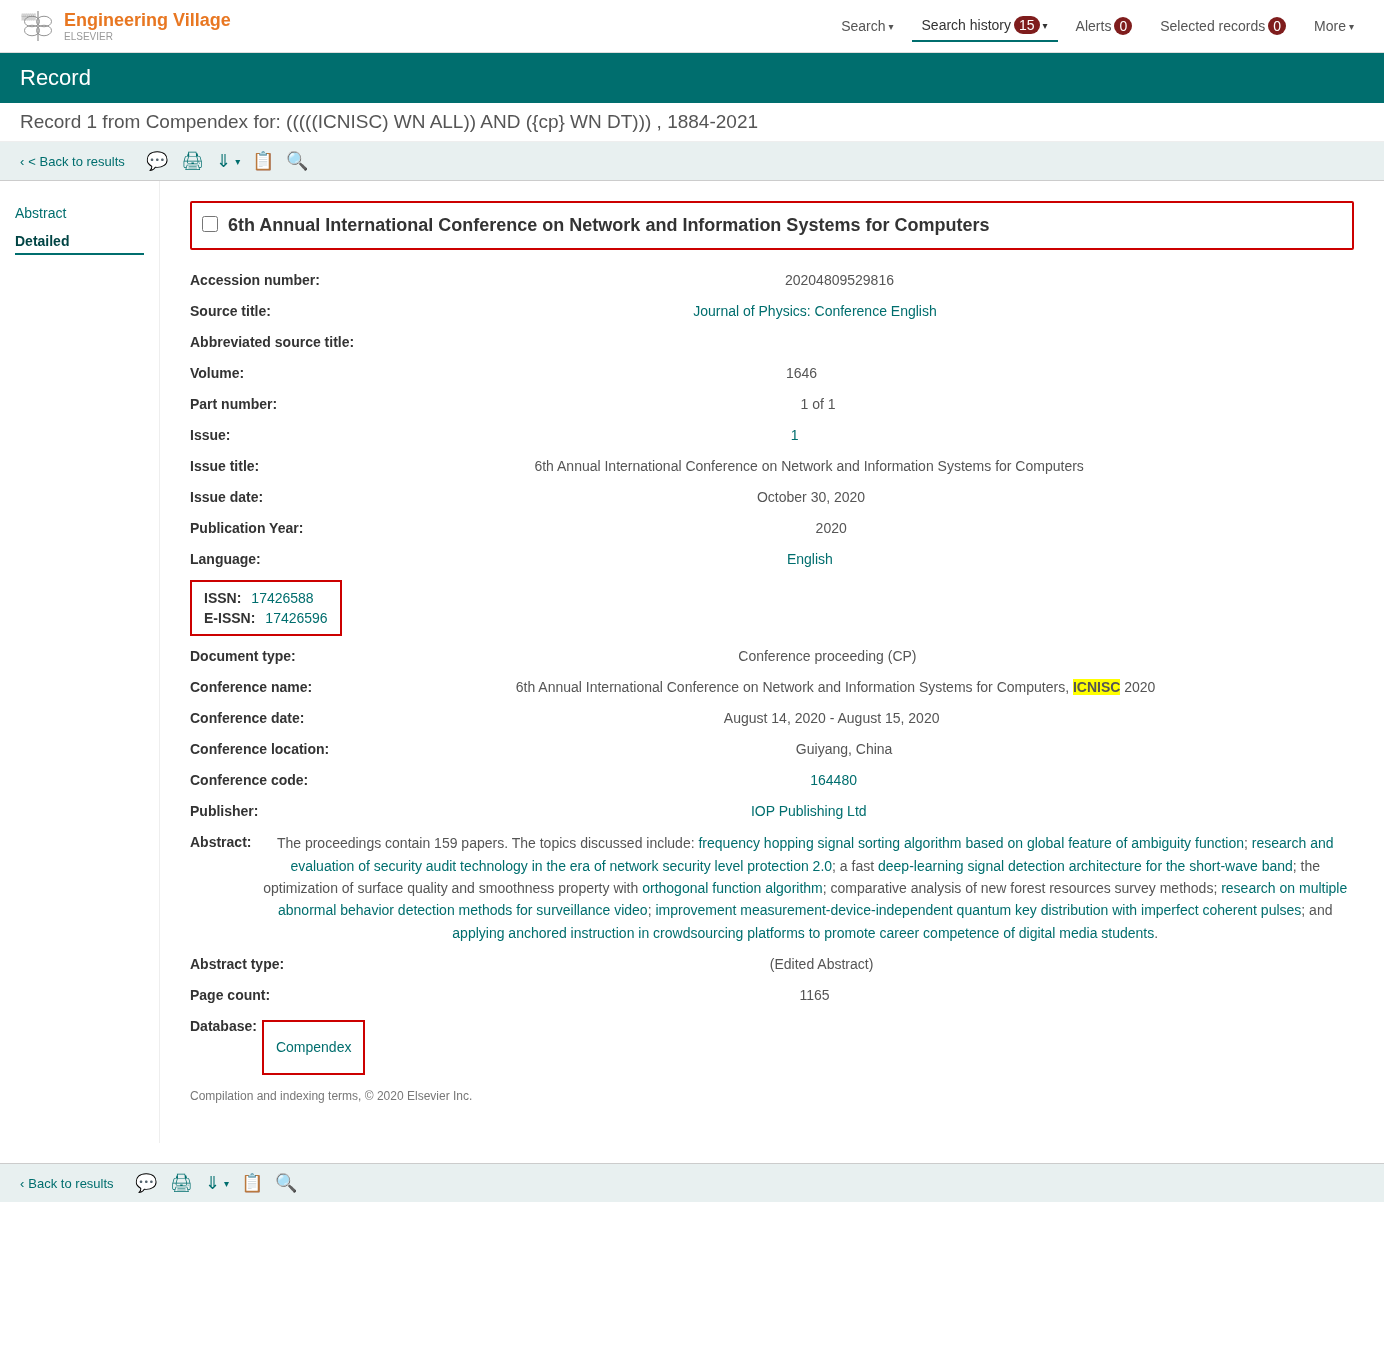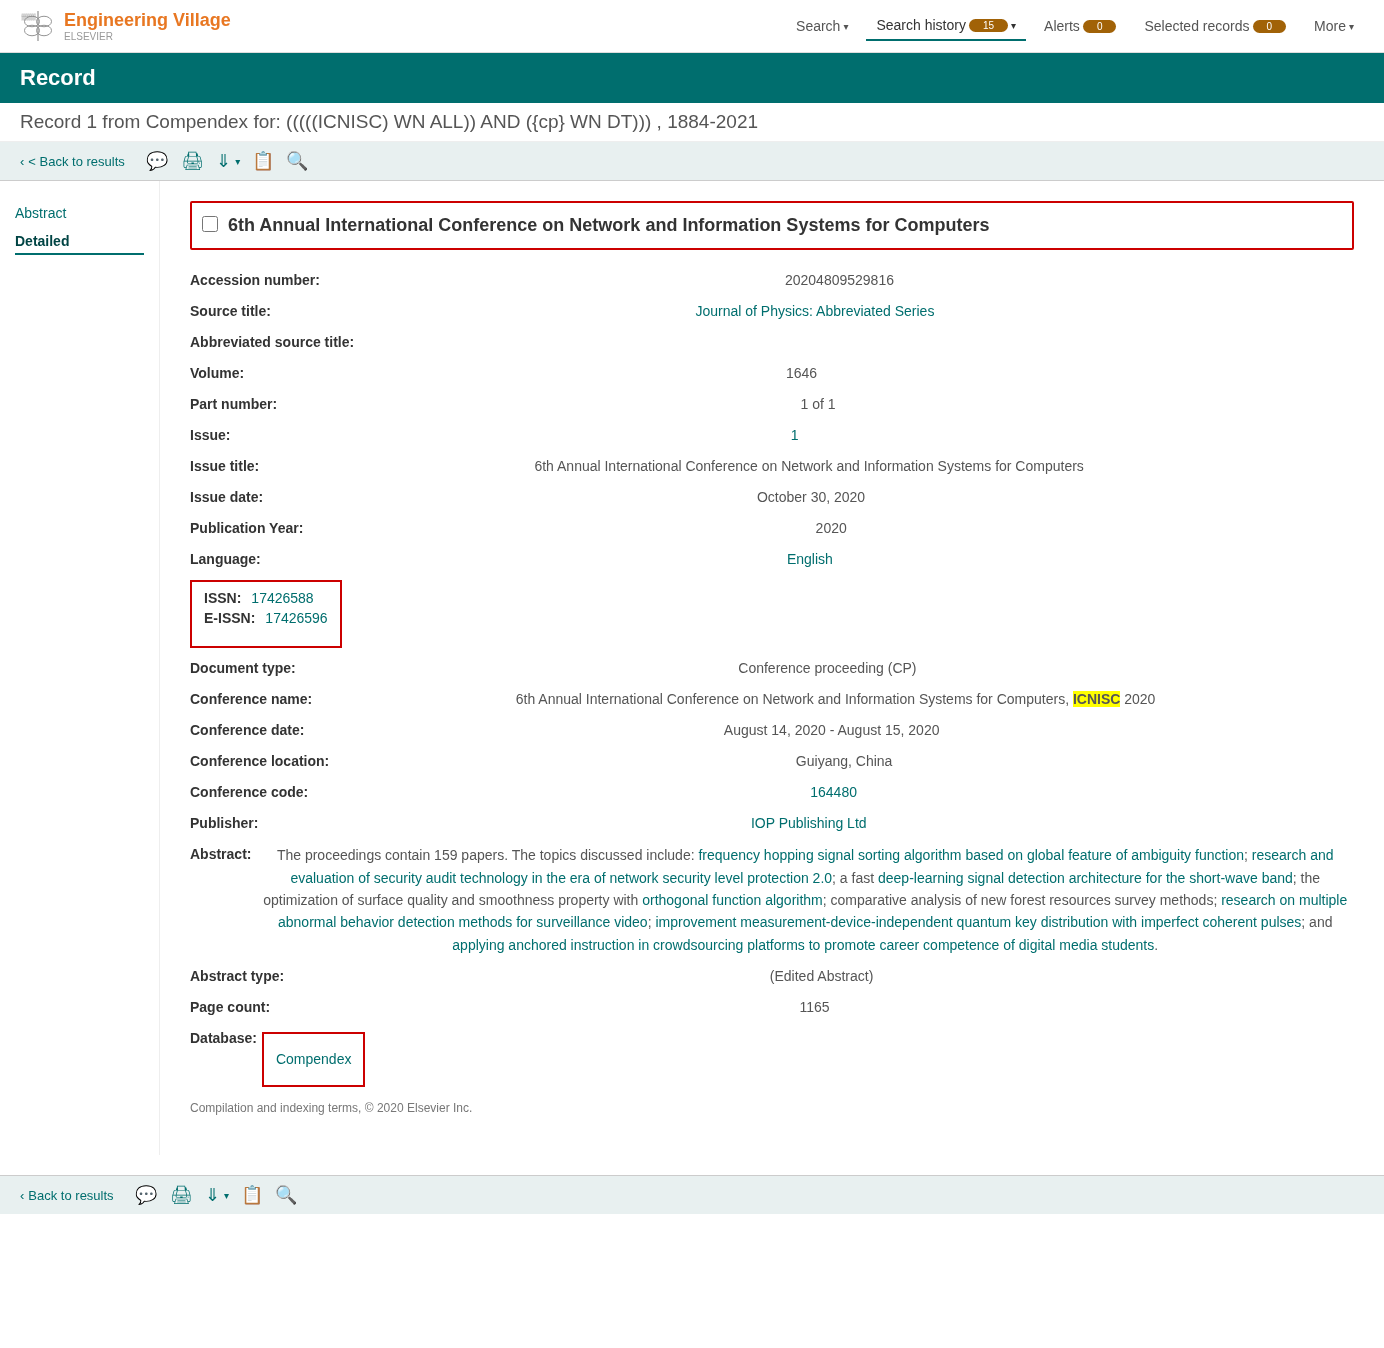--- a/index.html
+++ b/index.html
@@ -43,37 +43,37 @@
       display: flex;
       align-items: center;
       gap: 3px;
       text-decoration: none;
     }
     .nav-item.active {
       border-bottom: 2px solid #006e6e;
       color: #333;
     }
     .badge {
-      background: #a16207;
+      background: #7f1d1d;
       color: #fff;
       border-radius: 10px;
-      font-size: 10px;
-      padding: 1px 14px;
+      font-size: 14px;
+      padding: 1px 5px;
       min-width: 16px;
       text-align: center;
     }
     .chevron { font-size: 10px; }
 
     
     .page-title-bar {
       background: #006e6e;
       color: #fff;
       padding: 12px 20px;
       font-size: 22px;
-      font-weight: bold;
+      font-weight: normal;
     }
 
     
     .record-info-bar {
       padding: 8px 20px;
       font-size: 19px;
       color: #555;
       border-bottom: 1px solid #eee;
     }
 
@@ -192,21 +192,21 @@
       border: 2px solid #cc0000;
       padding: 8px 12px;
       display: inline-block;
       margin-bottom: 10px;
     }
     .issn-row {
       display: flex;
       margin-bottom: 4px;
       font-size: 14px;
     }
-    .issn-row:last-child { margin-bottom: 12px; }
+    .issn-row:last-child { margin-bottom: 0; }
 
     
     .highlight-yellow {
       background: #ffff00;
       font-weight: bold;
     }
 
     
     .abstract-text {
       font-size: 14px;
@@ -347,21 +347,21 @@
 
     
     <div class="field-row">
       <span class="field-label">Accession number:</span>
       <span class="field-value">20204809529816</span>
     </div>
 
     
     <div class="field-row">
       <span class="field-label">Source title:</span>
-      <span class="field-value"><a class="field-link">Journal of Physics: Abbreviated Series</a></span>
+      <span class="field-value"><a class="field-link">Journal of Physics: Conference English</a></span>
     </div>
 
     
     <div class="field-row">
       <span class="field-label">Abbreviated source title:</span>
     </div>
 
     
     <div class="field-row">
       <span class="field-label">Volume:</span>

